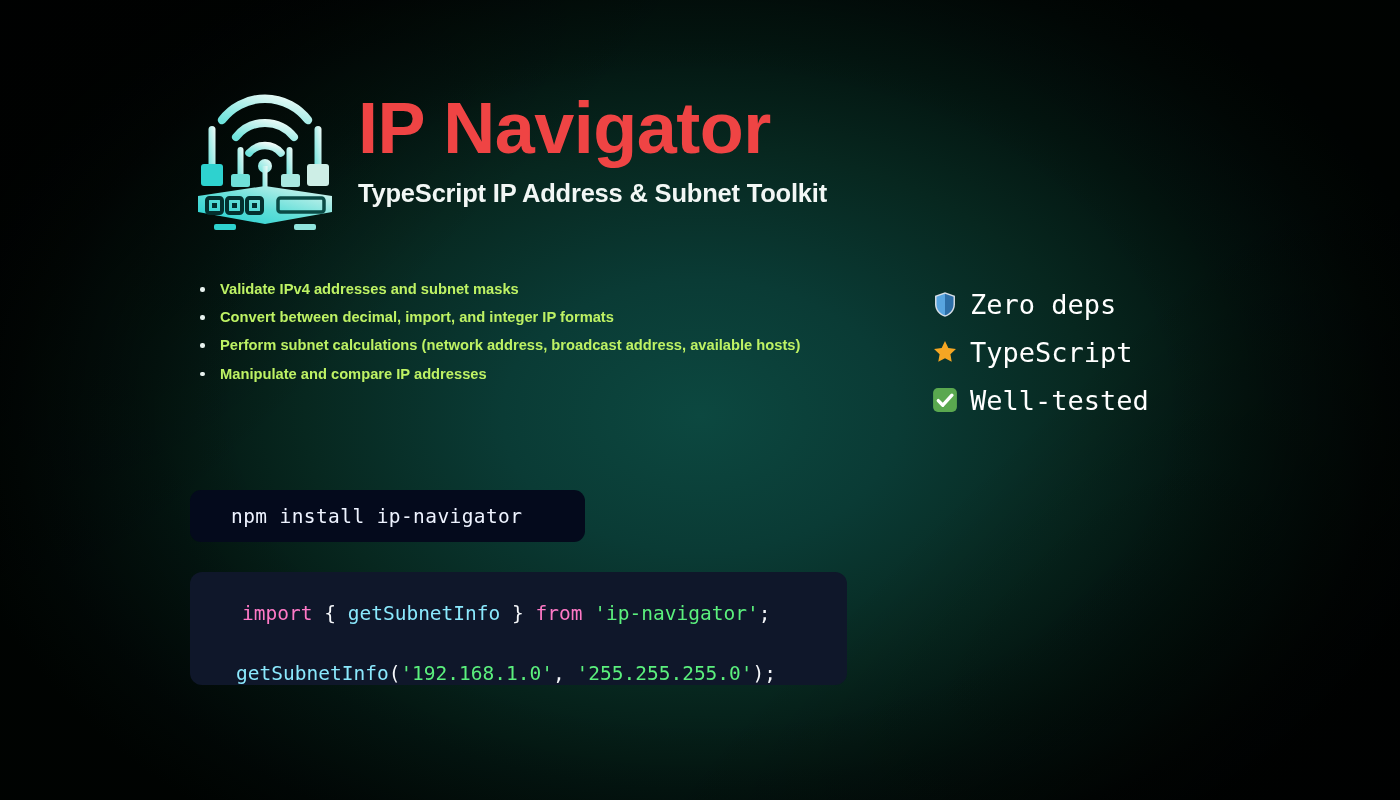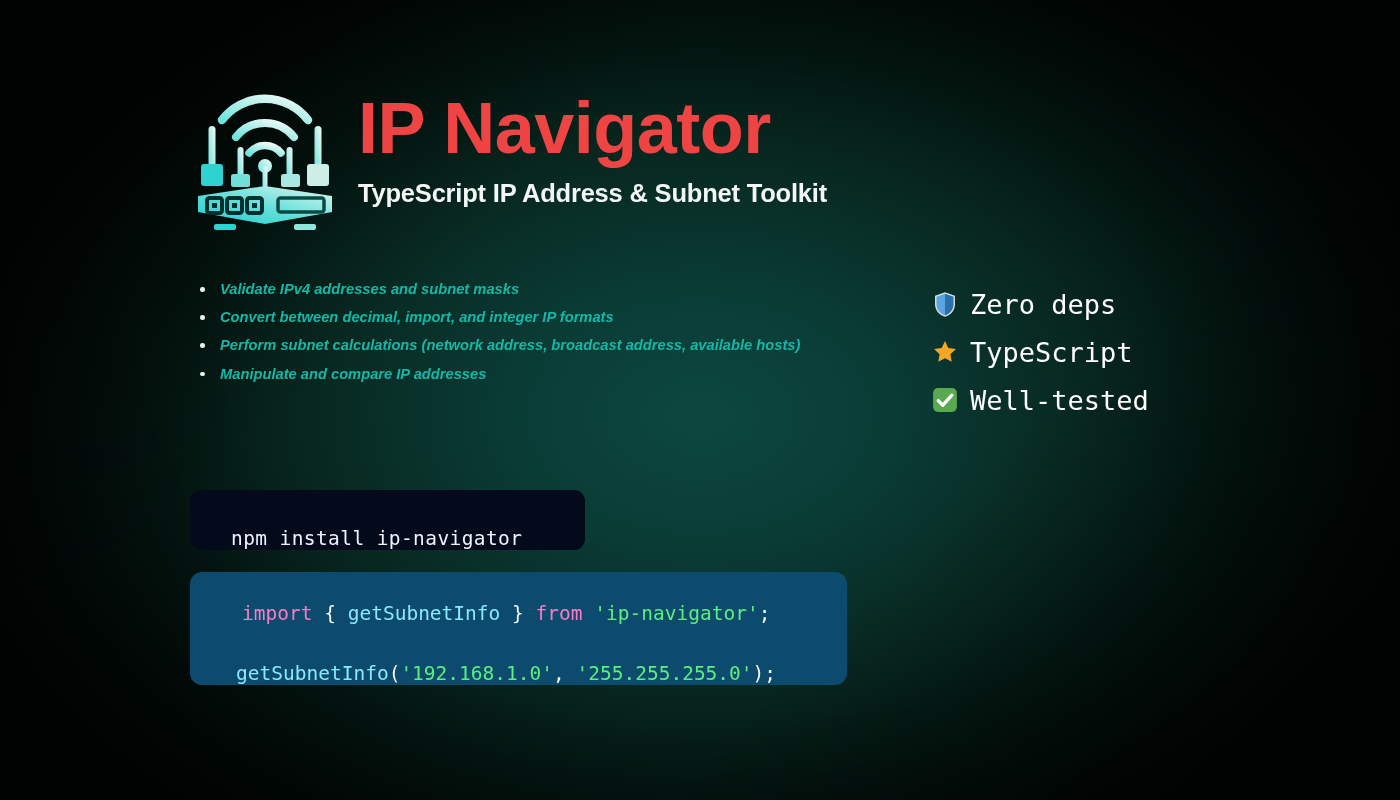--- a/index.html
+++ b/index.html
@@ -97,25 +97,24 @@
     left: 198px;
     top: 282px;
     width: 700px;
     list-style: none;
   }
   .features li {
     position: relative;
     padding-left: 22px;
     font-size: 14.7px;
     font-weight: 700;
-    color: #14b8a6;
+    color: #bef264;
     line-height: 1.0;
     margin-bottom: 13.5px;
     white-space: nowrap;
-    font-style: italic;
   }
   .features li .bullet-dot {
     position: absolute;
     left: 2px;
     top: 5px;
     width: 4.5px;
     height: 4.5px;
     border-radius: 50%;
     background: #e8f2ef;
   }
@@ -146,43 +145,43 @@
     letter-spacing: 0px;
     white-space: nowrap;
   }
 
   
   .install-box {
     position: absolute;
     left: 190px;
     top: 490px;
     width: 395px;
-    height: 60px;
+    height: 52px;
     background: #040a1c;
     border-radius: 11px;
     display: flex;
-    align-items: flex-end;
+    align-items: center;
     padding-left: 41px;
   }
   .install-cmd {
     font-family: "DejaVu Sans Mono", monospace;
     font-size: 19.5px;
     color: #eef3ff;
     letter-spacing: 0.4px;
     white-space: nowrap;
   }
 
   
   .code-block {
     position: absolute;
     left: 190px;
     top: 572px;
     width: 657px;
     height: 113px;
-    background: #0c4a6e;
+    background: #0f172a;
     border-radius: 12px;
     padding: 16px 0 0 0;
   }
   .code-line {
     font-family: "DejaVu Sans Mono", monospace;
     font-size: 19.5px;
     line-height: 1.0;
     white-space: pre;
   }
   .code-line.l1 { padding-left: 52px; margin-top: 16px; }

